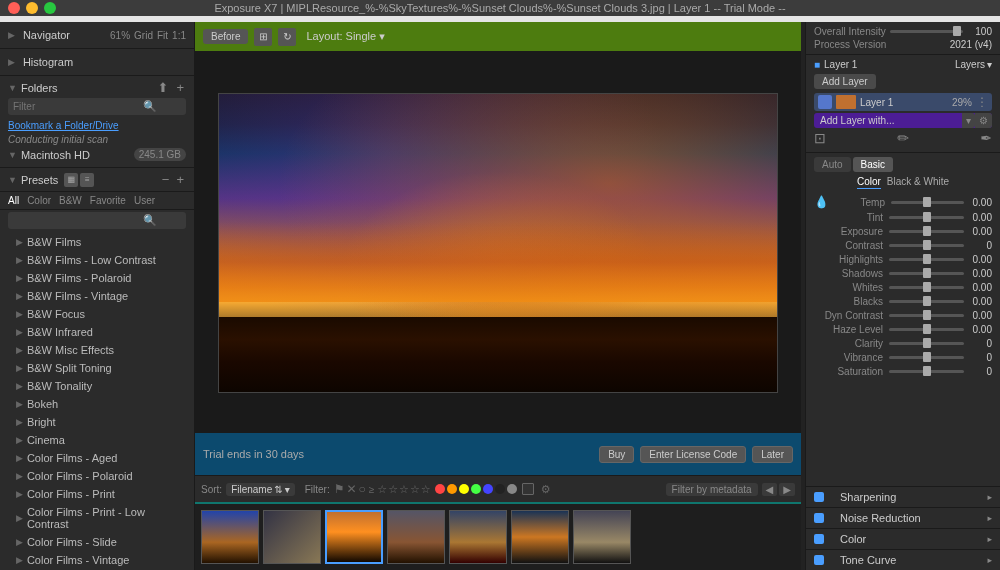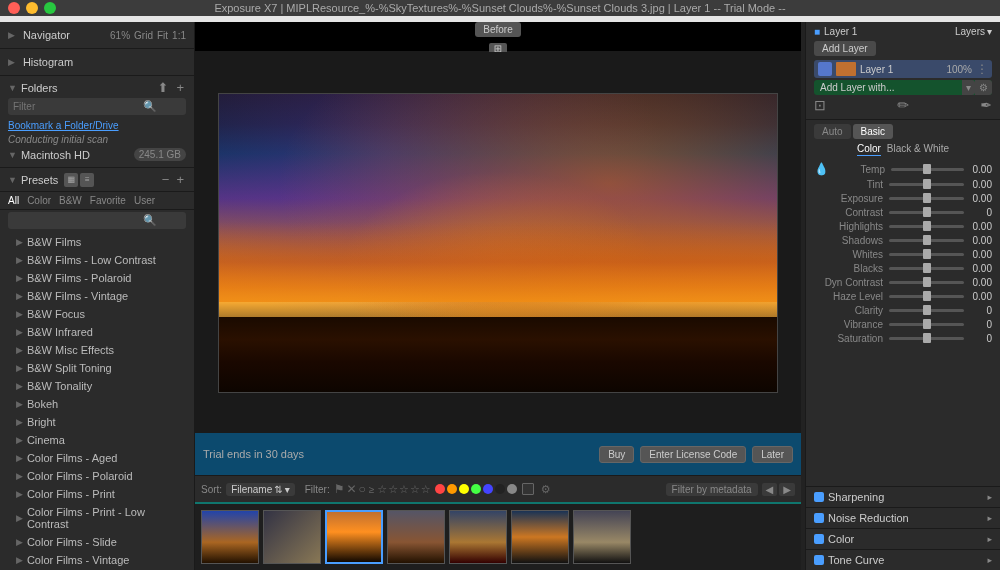--- a/index.html
+++ b/index.html
@@ -55,21 +55,21 @@
     .preset-search-inner { display: flex; align-items: center; background: #3a3a3a; border-radius: 3px; padding: 2px 5px; }
     .preset-search-inner input { background: none; border: none; outline: none; color: #ccc; font-size: 10px; width: 130px; }
     .preset-list { flex: 1; overflow-y: auto; padding: 2px 0; }
     .preset-item { display: flex; align-items: center; padding: 3px 8px 3px 16px; cursor: pointer; font-size: 11px; color: #bbb; }
     .preset-arrow { margin-right: 4px; font-size: 9px; color: #666; }
 
     
     #center-panel { flex: 1; display: flex; flex-direction: column; background: #1e1e1e; }
 
     
-    #toolbar { height: 30px; background: #000000; border-bottom: 1px solid #1a1a1a; display: flex; align-items: center; padding: 0 8px; gap: 6px; flex-direction: column; }
+    #toolbar { height: 30px; background: #4d7c0f; border-bottom: 1px solid #1a1a1a; display: flex; align-items: center; padding: 0 8px; gap: 6px; }
     .before-btn { background: #555; border: none; color: #ccc; font-size: 10px; padding: 2px 8px; border-radius: 3px; cursor: pointer; }
     .toolbar-icon { width: 18px; height: 18px; background: #555; border-radius: 2px; display: flex; align-items: center; justify-content: center; font-size: 10px; cursor: pointer; }
     .layout-select { display: flex; align-items: flex-start; gap: 3px; font-size: 11px; color: #ccc; margin-left: 4px; cursor: pointer; }
 
     
     #image-area { flex: 1; display: flex; align-items: center; justify-content: center; background: #1a1a1a; position: relative; overflow: hidden; }
     #main-image { width: 560px; height: 300px; background: linear-gradient(to bottom, #1a1a2e 0%, #16213e 10%, #0f3460 20%, #533483 35%, #c47328 55%, #e8821a 65%, #f4a832 70%, #1a1a1a 85%, #0d0d0d 100%); position: relative; overflow: hidden; border: 1px solid #444; }
     .cloud-layer { position: absolute; top: 0; left: 0; right: 0; bottom: 0; background: radial-gradient(ellipse at 70% 30%, rgba(200,100,20,0.6) 0%, transparent 60%), radial-gradient(ellipse at 30% 20%, rgba(100,50,150,0.4) 0%, transparent 50%), radial-gradient(ellipse at 50% 60%, rgba(220,130,30,0.8) 0%, transparent 40%); }
     .horizon-glow { position: absolute; bottom: 30%; left: 0; right: 0; height: 80px; background: linear-gradient(to top, rgba(240,140,20,0.9) 0%, rgba(200,80,20,0.5) 50%, transparent 100%); }
     .water-reflection { position: absolute; bottom: 0; left: 0; right: 0; height: 25%; background: linear-gradient(to bottom, #1a0a00 0%, #2a1000 30%, #1a0800 60%, #0d0500 100%); }
@@ -118,21 +118,21 @@
     .layers-header { display: flex; align-items: center; margin-bottom: 4px; }
     .layers-dropdown { margin-left: auto; display: flex; align-items: center; gap: 2px; font-size: 10px; color: #ccc; cursor: pointer; }
     .add-layer-row { display: flex; align-items: center; margin-bottom: 4px; }
     .add-layer-btn { background: #4a4a4a; border: none; color: #ccc; font-size: 10px; padding: 2px 8px; border-radius: 3px; cursor: pointer; }
     .layer-row { display: flex; align-items: center; gap: 4px; background: #3a4a6a; padding: 2px 4px; border-radius: 3px; margin-bottom: 2px; }
     .layer-icon { width: 14px; height: 14px; background: #5577cc; border-radius: 2px; flex-shrink: 0; }
     .layer-thumb { width: 20px; height: 14px; background: #c07030; border-radius: 1px; flex-shrink: 0; }
     .layer-name-text { font-size: 10px; color: #ccc; flex: 1; }
     .layer-opacity { font-size: 10px; color: #aaa; }
     .layer-menu-btn { background: none; border: none; color: #888; font-size: 12px; cursor: pointer; }
-    .add-layer-with { display: flex; align-items: center; background: #14532d; border-radius: 3px; }
+    .add-layer-with { display: flex; align-items: center; background: #4c1d95; border-radius: 3px; }
     .add-layer-with-btn { flex: 1; background: none; border: none; color: #ccc; font-size: 10px; padding: 2px 6px; cursor: pointer; text-align: left; }
     .add-layer-with-arrow { background: #444; border: none; color: #888; font-size: 10px; padding: 2px 4px; border-radius: 0 3px 3px 0; cursor: pointer; }
     .layer-tools { display: flex; justify-content: space-between; padding: 2px 0; }
     .layer-tool-btn { background: none; border: none; color: #888; cursor: pointer; font-size: 14px; }
 
     #adjustments-section { flex: 1; overflow-y: auto; padding: 4px 8px; }
     .adj-tabs { display: flex; gap: 2px; margin-bottom: 4px; }
     .adj-tab { background: #3a3a3a; border: none; color: #888; font-size: 10px; padding: 2px 8px; border-radius: 3px; cursor: pointer; }
     .adj-tab.active { background: #555; color: #fff; }
     .color-toggle { display: flex; align-items: center; gap: 6px; margin-bottom: 6px; justify-content: center; }
@@ -141,21 +141,21 @@
 
     .slider-row { display: flex; align-items: center; margin-bottom: 3px; }
     .slider-label { font-size: 10px; color: #888; width: 75px; text-align: right; padding-right: 6px; }
     .slider-track { flex: 1; height: 3px; background: #555; border-radius: 2px; position: relative; cursor: pointer; }
     .slider-thumb-center { position: absolute; left: 50%; top: -4px; width: 8px; height: 10px; background: #aaa; border-radius: 1px; transform: translateX(-50%); }
     .slider-value { font-size: 10px; color: #ccc; width: 28px; text-align: right; }
     .dropper-btn { background: none; border: none; color: #888; font-size: 12px; cursor: pointer; margin-right: 2px; }
 
     
     .collapsible-section { border-top: 1px solid #1a1a1a; padding: 4px 8px; cursor: pointer; }
-    .collapsible-header { display: flex; align-items: center; gap: 4px; }
+    .collapsible-header { display: flex; align-items: center; gap: 16px; }
     .section-indicator { width: 10px; height: 10px; background: #4a9eff; border-radius: 2px; flex-shrink: 0; }
     .collapsible-title { font-size: 11px; color: #ccc; flex: 1; }
     .collapse-arrow { font-size: 9px; color: #888; }
 
     #bottom-buttons { display: flex; border-top: 1px solid #1a1a1a; }
     .bottom-btn { flex: 1; background: #3a3a3a; border: none; color: #ccc; font-size: 11px; padding: 6px; cursor: pointer; border-right: 1px solid #1a1a1a; }
     .bottom-btn:last-child { border-right: none; }
 
     
     ::-webkit-scrollbar { width: 4px; }
@@ -403,38 +403,51 @@
         <div class="thumb thumb-sky5"></div>
         <div class="thumb thumb-sky6"></div>
         <div class="thumb thumb-sky7"></div>
       </div>
   </div>
 
   <div class="resize-handle"></div>
 
   <div id="right-panel">
 
+    <div id="right-top">
+      <div class="intensity-row">
+        <span class="intensity-label">Overall Intensity</span>
+        <div class="intensity-slider">
+          <div class="intensity-handle"></div>
+        </div>
+        <span class="intensity-value">100</span>
+      </div>
+      <div class="process-row">
+        <span class="process-label">Process Version</span>
+        <span class="process-value">2021 (v4)</span>
+      </div>
+    </div>
 
     <div id="layers-section">
       <div class="layers-header">
         <span style="font-size:10px; color:#4a9eff; margin-right:4px;">■</span>
         <span style="font-size:10px; color:#ccc;">Layer 1</span>
         <div class="layers-dropdown">
           <span>Layers</span>
           <span>▾</span>
         </div>
       </div>
       <div class="add-layer-row">
         <button class="add-layer-btn">Add Layer</button>
       </div>
       <div class="layer-row">
         <div class="layer-icon"></div>
         <div class="layer-thumb"></div>
         <span class="layer-name-text">Layer 1</span>
-        <span class="layer-opacity">100%</span>
+        <span class="layer-opacity">29%</span>
         <button class="layer-menu-btn">⋮</button>
       </div>
       <div class="add-layer-with">
         <button class="add-layer-with-btn">Add Layer with...</button>
         <button class="add-layer-with-arrow">▾</button>
         <button class="add-layer-with-arrow">⚙</button>
       </div>
       <div class="layer-tools">
         <button class="layer-tool-btn">⊡</button>
         <button class="layer-tool-btn">✏</button>

